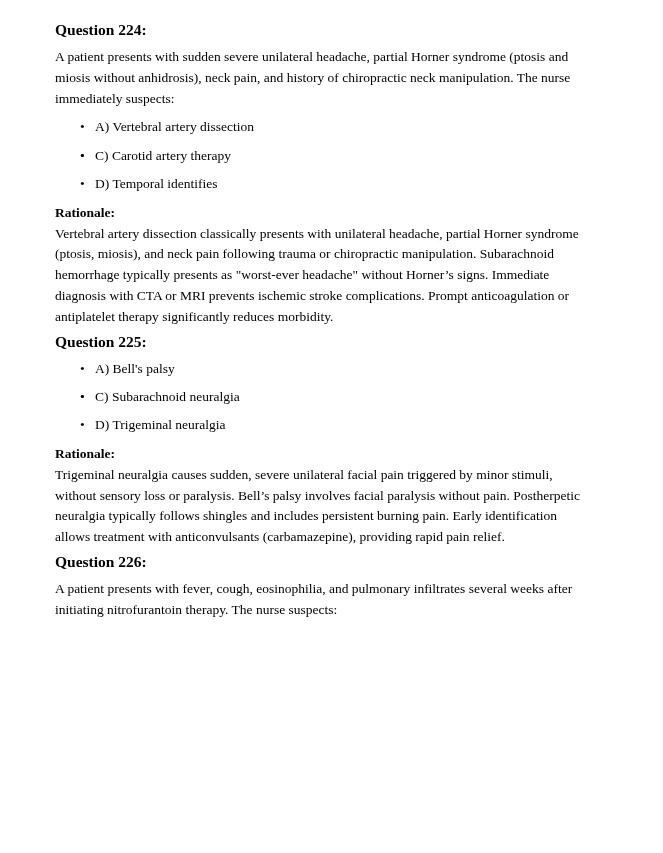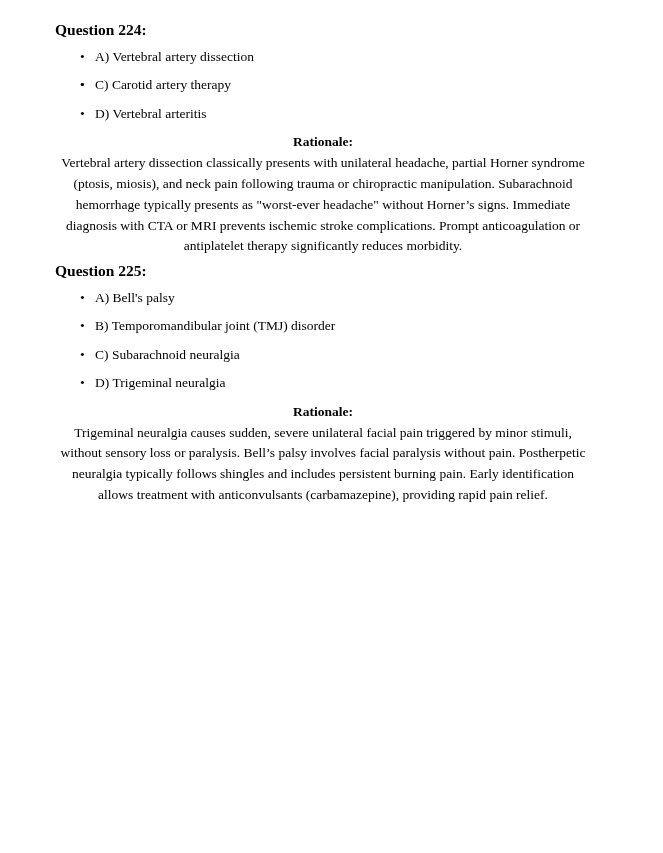--- a/index.html
+++ b/index.html
@@ -46,50 +46,54 @@
   }
   .correct-answer {
     margin: 0 0 6px 0;
   }
   .correct-answer .label,
   .rationale .label {
     font-weight: bold;
   }
   .rationale {
     margin: 0 0 0 0;
-    text-align: center;
   }
 </style>
 </head>
 <body>
 
 <div class="page">
 
   <section>
     <h3 class="q-title">Question 224:</h3>
+    <p class="stem">A patient presents with sudden severe unilateral headache, partial Horner syndrome (ptosis and miosis without anhidrosis), neck pain, and history of chiropractic neck manipulation. The nurse immediately suspects:</p>
     <ul class="options">
       <li><span class="bullet">•</span><span>A) Vertebral artery dissection</span></li>
       <li><span class="bullet">•</span></li>
       <li><span class="bullet">•</span><span>C) Carotid artery therapy</span></li>
-      <li><span class="bullet">•</span><span>D) Vertebral arteritis</span></li>
+      <li><span class="bullet">•</span><span>D) Temporal identifies</span></li>
     </ul>
     <p class="rationale">
       <span class="label">Rationale:</span><br>
       <span>Vertebral artery dissection classically presents with unilateral headache, partial Horner syndrome (ptosis, miosis), and neck pain following trauma or chiropractic manipulation. Subarachnoid hemorrhage typically presents as "worst-ever headache" without Horner’s signs. Immediate diagnosis with CTA or MRI prevents ischemic stroke complications. Prompt anticoagulation or antiplatelet therapy significantly reduces morbidity.</span>
     </p>
   </section>
 
   <section>
     <h3 class="q-title">Question 225:</h3>
     <ul class="options">
       <li><span class="bullet">•</span><span>A) Bell's palsy</span></li>
-      <li><span class="bullet">•</span><span>B) Temporomandibular joint (TMJ) disorder</span></li>
+      <li><span class="bullet">•</span></li>
       <li><span class="bullet">•</span><span>C) Subarachnoid neuralgia</span></li>
       <li><span class="bullet">•</span><span>D) Trigeminal neuralgia</span></li>
     </ul>
     <p class="rationale">
       <span class="label">Rationale:</span><br>
       <span>Trigeminal neuralgia causes sudden, severe unilateral facial pain triggered by minor stimuli, without sensory loss or paralysis. Bell’s palsy involves facial paralysis without pain. Postherpetic neuralgia typically follows shingles and includes persistent burning pain. Early identification allows treatment with anticonvulsants (carbamazepine), providing rapid pain relief.</span>
     </p>
   </section>
 
+  <section>
+    <h3 class="q-title">Question 226:</h3>
+    <p class="stem">A patient presents with fever, cough, eosinophilia, and pulmonary infiltrates several weeks after initiating nitrofurantoin therapy. The nurse suspects:</p>
+  </section>
 
 </div>
 
 </body></html>

